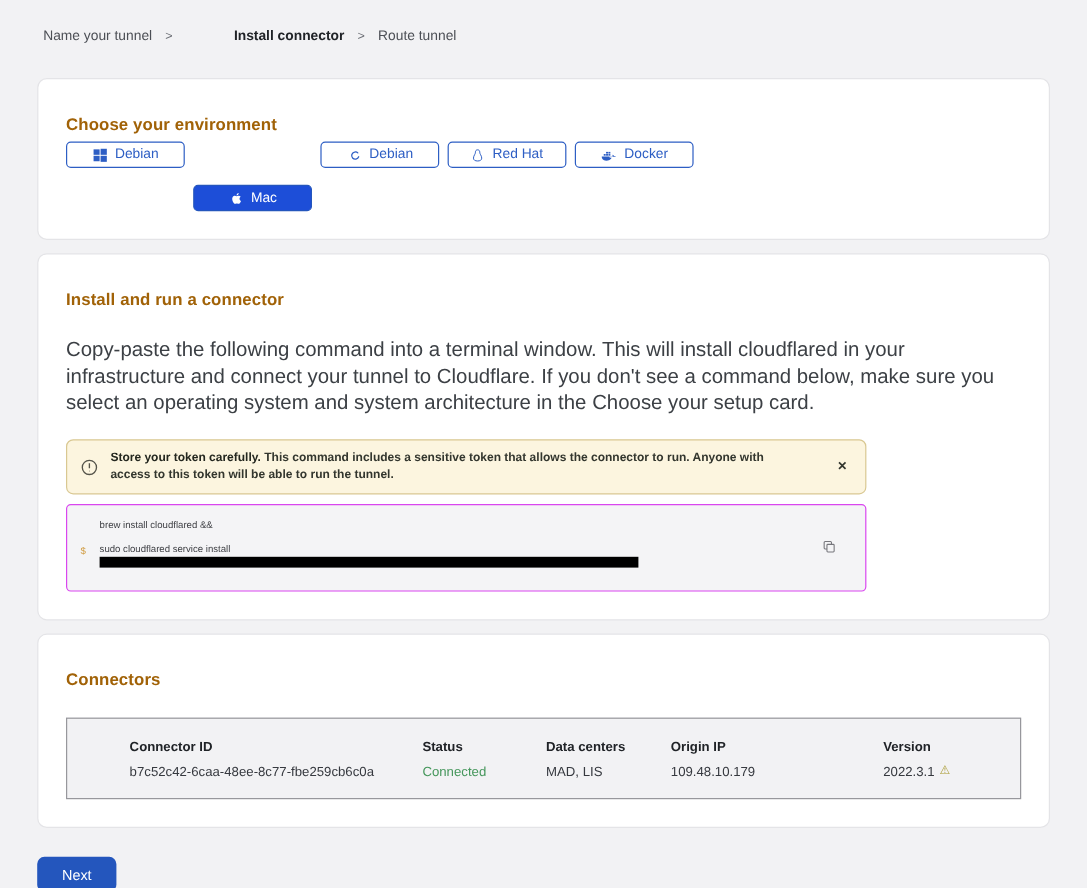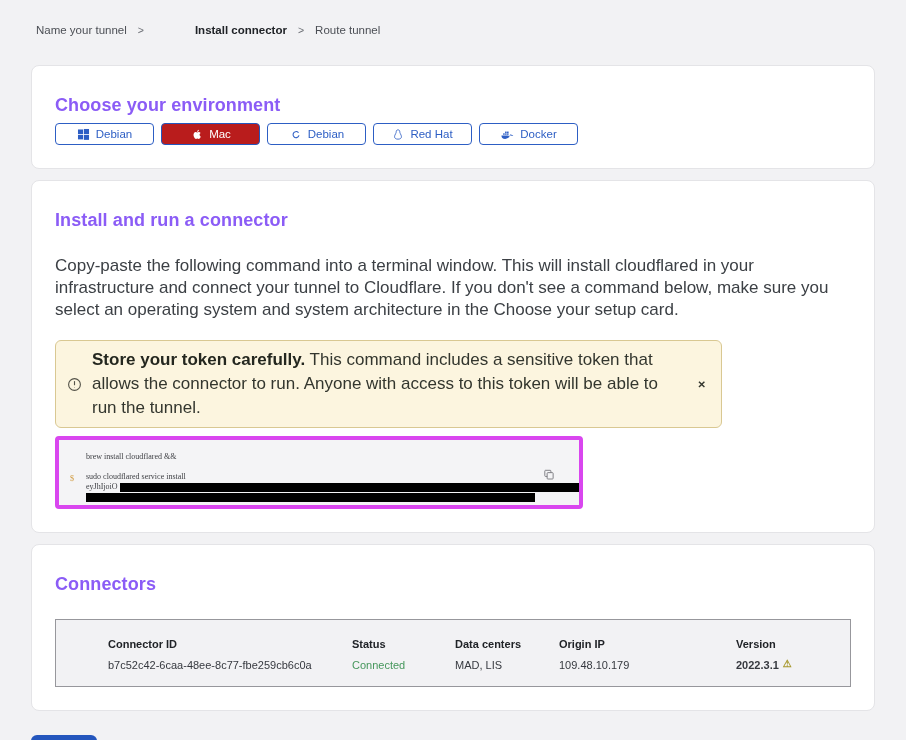--- a/index.html
+++ b/index.html
@@ -25,66 +25,66 @@
   
   .card {
     background:#ffffff;
     border:1px solid #e4e4e7;
     border-radius:8px;
     margin-top:29px;
     padding:29px 23px 23px 23px;
   }
   .card + .card { margin-top:11px; }
   .card h2 {
-    font-size:18px; font-weight:bold; color:#8b5cf6; letter-spacing:.1px;
+    font-size:14px; font-weight:bold; color:#a16207; letter-spacing:.1px;
   }
 
   
   .os-label { margin-top:24px; font-size:12px; color:#3c4045; }
   .os-row { margin-top:7px; display:flex; gap:7px; }
   .os-btn {
     width:99px; height:22px;
     display:flex; align-items:center; justify-content:center; gap:6px;
     background:#ffffff;
     border:1px solid #2d5ec4; border-radius:4px;
     color:#2d5ec4; font-size:11.5px;
     font-family:"Liberation Sans", sans-serif;
     cursor:pointer;
   }
   .os-btn svg { flex:0 0 auto; }
-  .os-btn.selected { background:#b91c1c; border-color:#2456bd; color:#ffffff; }
+  .os-btn.selected { background:#1d4ed8; border-color:#2456bd; color:#ffffff;margin-top:36px; }
 
   
   .desc { margin-top:24px; font-size:17px; line-height:22px; color:#3c4045; max-width:798px; }
   .banner {
     margin-top:19px;
     width:667px; min-height:46px;
     background:#fcf5df;
     border:1px solid #d9c892;
     border-radius:6px;
     display:flex; align-items:center;
     padding:7px 11px 7px 11px;
   }
   .banner .b-icon { flex:0 0 auto; margin-right:10px; display:flex; }
-  .banner .b-text { font-size:17px; line-height:24px; color:#33362e; max-width:568px; }
+  .banner .b-text { font-size:10px; line-height:14px; color:#33362e; max-width:568px;font-weight:bold; }
   .banner .b-text b { color:#24271f; }
   .banner .b-close {
     margin-left:auto; background:none; border:none; cursor:pointer;
     font-size:10px; font-weight:bold; color:#33362e; padding:2px 4px;
     font-family:"Liberation Sans", sans-serif;
   }
 
   .codeblock {
     margin-top:8px;
-    width:528px; height:73px;
+    width:667px; height:73px;
     background:#f4f4f6;
-    border:4px solid #d946ef;
+    border:1px solid #d946ef;
     border-radius:4px;
     position:relative;
-    font-family:Liberation Serif, serif;
+    font-family:Liberation Sans, sans-serif;
     font-size:8px; color:#3f4045;
     padding:12px 0 0 27px;
   }
   .code-line1 { margin-bottom:11px; }
   .code-prompt {
     position:absolute; left:11px; top:34px;
     color:#d09a3e; font-size:8px;
   }
   .code-cmd-line { line-height:10px; }
   .token-line { line-height:10px; display:flex; align-items:center; }
@@ -106,21 +106,21 @@
     padding:18px 0 0 52px;
   }
   .t-row {
     display:grid;
     grid-template-columns:244px 103px 104px 177px 1fr;
     font-size:11px;
   }
   .t-head { font-weight:bold; color:#202327; }
   .t-vals { margin-top:9px; color:#36393f; }
   .status-connected { color:#46975c; }
-  .version-cell { display:flex; align-items:flex-start; gap:4px;font-weight:bold; }
+  .version-cell { display:flex; align-items:flex-start; gap:4px; }
   .warn-glyph { color:#a8992e; font-size:10px; line-height:10px; }
 
   
   .next-btn {
     margin-top:24px;
     width:66px; height:29px;
     background:#2456bd; color:#fff;
     border:none; border-radius:6px;
     font-size:12px; cursor:pointer;
     font-family:"Liberation Sans", sans-serif;
@@ -222,24 +222,20 @@
         </svg>
       </span>
       <span class="b-text"><b>Store your token carefully.</b><span> This command includes a sensitive token that allows the connector to run. Anyone with access to this token will be able to run the tunnel.</span></span>
       <button class="b-close">✕</button>
     </div>
 
     <div class="codeblock">
       <div class="code-line1">brew install cloudflared &amp;&amp;</div>
       <span class="code-prompt">$</span>
       <div class="code-cmd-line">sudo cloudflared service install</div>
-      <div class="token-line">
-        <span>eyJhIjoiO</span>
-        <span class="redact redact-1"></span>
-      </div>
       <div class="redact redact-2"></div>
       <button class="copy-btn">
         <svg width="12" height="13" viewBox="0 0 16 16" fill="none" stroke="currentColor" stroke-width="1.2">
           <rect x="5.5" y="5.5" width="8" height="8.5" rx="1"></rect>
           <path d="M10.5 5.5V3.4a1 1 0 0 0-1-1H3.4a1 1 0 0 0-1 1v6.2a1 1 0 0 0 1 1h2.1"></path>
         </svg>
       </button>
     </div>
   </section>
 

